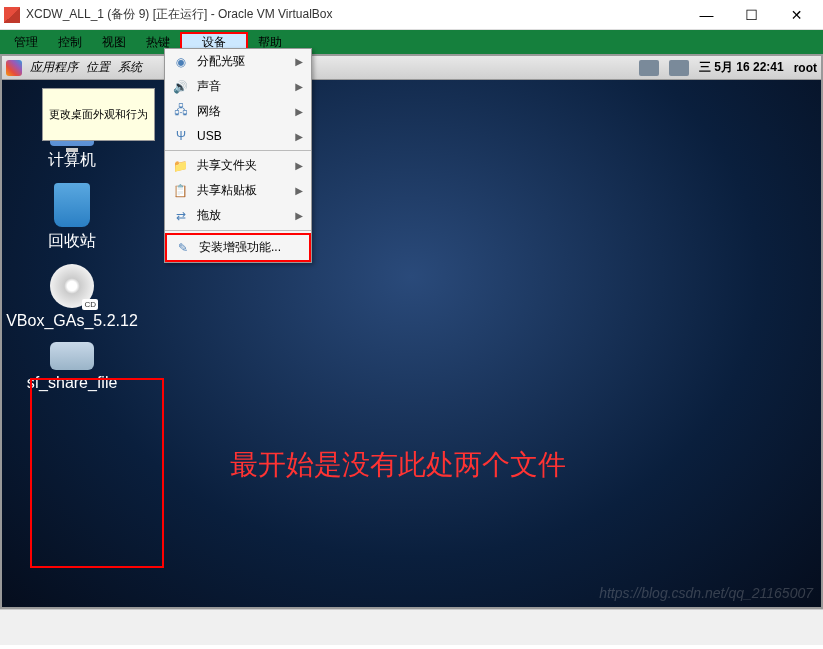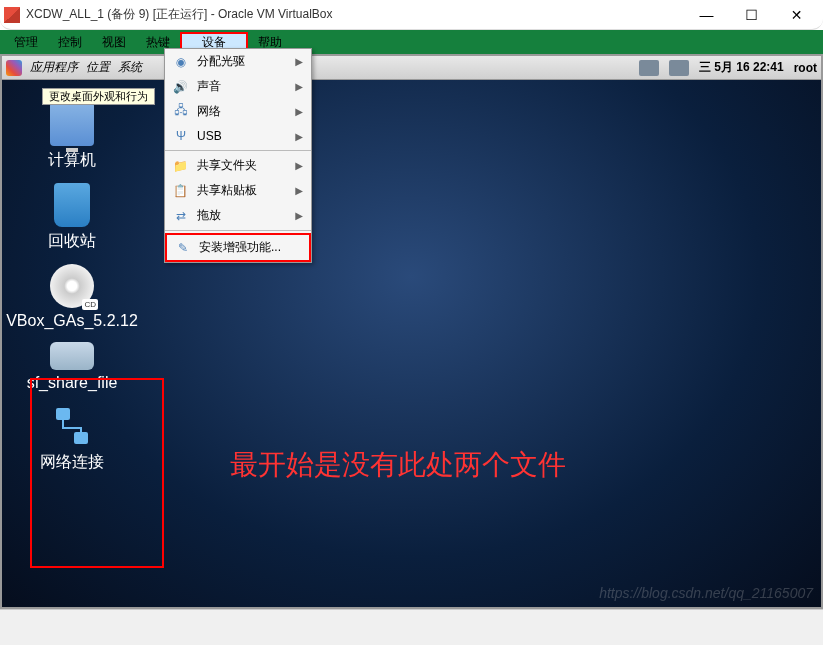--- a/index.html
+++ b/index.html
@@ -1,18 +1,18 @@
 <!DOCTYPE html>
 <html><head>
   <meta charset="utf-8">
   <style>
     * { margin: 0; padding: 0; box-sizing: border-box; font-family: "Microsoft YaHei", "SimSun", sans-serif; }
     body { width: 823px; height: 649px; background: #fff; overflow: hidden; position: relative; }
     
-    .titlebar { height: 30px; background: #fff; display: flex; align-items: center; padding: 0 4px; border-bottom: 1px solid #ddd; border-radius: 11px; }
+    .titlebar { height: 30px; background: #fff; display: flex; align-items: center; padding: 0 4px; border-bottom: 1px solid #ddd; }
     .titlebar-icon { width: 16px; height: 16px; background: linear-gradient(135deg, #e74c3c 50%, #c0392b 50%); margin-right: 6px; }
     .titlebar-text { flex: 1; font-size: 12px; color: #333; }
     .window-controls { display: flex; gap: 0; }
     .window-btn { width: 45px; height: 28px; display: flex; align-items: center; justify-content: center; font-size: 14px; cursor: pointer; }
     
     .menubar { height: 24px; background: #15803d; display: flex; align-items: center; padding: 0 4px; font-size: 12px; }
     .menu-item { padding: 2px 10px; cursor: pointer; }
     .menu-item.active { background: #cce8ff; }
     .menu-item.highlighted { border: 2px solid red; padding: 0 20px; }
     
@@ -25,21 +25,21 @@
     .tray-icon { width: 20px; height: 16px; background: #7a8a9a; border-radius: 2px; }
     
     .dropdown-menu { position: absolute; top: 48px; left: 164px; width: 148px; background: #f5f5f5; border: 1px solid #999; box-shadow: 2px 2px 4px rgba(0,0,0,0.3); z-index: 100; font-size: 12px; }
     .dropdown-item { display: flex; align-items: center; padding: 4px 8px; gap: 8px; cursor: pointer; }
     .dropdown-icon { width: 16px; height: 16px; display: flex; align-items: center; justify-content: center; color: #4a7fb8; }
     .dropdown-label { flex: 1; }
     .dropdown-arrow { color: #666; font-size: 10px; }
     .dropdown-sep { height: 1px; background: #bbb; margin: 2px 0; }
     .dropdown-highlighted { border: 2px solid red; }
     
-    .tooltip { position: absolute; top: 32px; left: 40px; background: #ffffe1; border: 1px solid #999; padding: 0 6px; font-size: 11px; z-index: 50; }
+    .tooltip { position: absolute; top: 32px; left: 40px; background: #ffffe1; border: 1px solid #999; padding: 18px 6px; font-size: 11px; z-index: 50; }
     
     .desktop-icons { position: absolute; top: 40px; left: 0; }
     .desktop-icon { width: 140px; text-align: center; color: #fff; font-size: 16px; padding: 6px 0; cursor: pointer; }
     .icon-img { width: 44px; height: 44px; margin: 0 auto 4px; display: flex; align-items: center; justify-content: center; }
     .icon-computer { background: linear-gradient(#88b4e4,#5a8fd4); border-radius: 4px; position: relative; }
     .icon-computer::after { content: ""; position: absolute; bottom: -6px; left: 16px; width: 12px; height: 4px; background: #ccc; }
     .icon-folder { background: linear-gradient(#6bb8f0,#3a8fd4); border-radius: 4px 4px 2px 2px; position: relative; }
     .icon-folder::before { content: ""; position: absolute; top: -5px; left: 4px; width: 18px; height: 6px; background: #6bb8f0; border-radius: 2px 2px 0 0; }
     .icon-trash { background: linear-gradient(#5aa8e0,#2a7fc4); border-radius: 4px 4px 8px 8px; width: 36px; }
     .icon-cd { background: radial-gradient(circle,#fff 15%,#ccc 25%,#e8e8e8 60%,#fff 90%); border-radius: 50%; position: relative; }
@@ -111,30 +111,20 @@
       <div>回收站</div>
     </div>
     <div class="desktop-icon">
       <div class="icon-img icon-cd"></div>
       <div>VBox_GAs_5.2.12</div>
     </div>
     <div class="desktop-icon">
       <div class="icon-img icon-drive"></div>
       <div>sf_share_file</div>
     </div>
-    <div class="desktop-icon">
-      <div class="icon-img icon-network">
-        <svg viewBox="0 0 44 44">
-            <rect x="6" y="4" width="14" height="12" fill="#6bb8f0" rx="2"></rect>
-            <rect x="24" y="28" width="14" height="12" fill="#6bb8f0" rx="2"></rect>
-            <path d="M13 16 L13 24 L31 24 L31 28" stroke="#6bb8f0" stroke-width="2" fill="none"></path>
-          </svg>
-      </div>
-      <div>网络连接</div>
-    </div>
   </div>
 
   <div class="red-box red-box-1"></div>
 
   <div class="annotation annotation-1">最开始是没有此处两个文件</div>
 
   <div class="watermark">https://blog.csdn.net/qq_21165007</div>
 </div>
 
 <div class="dropdown-menu">

